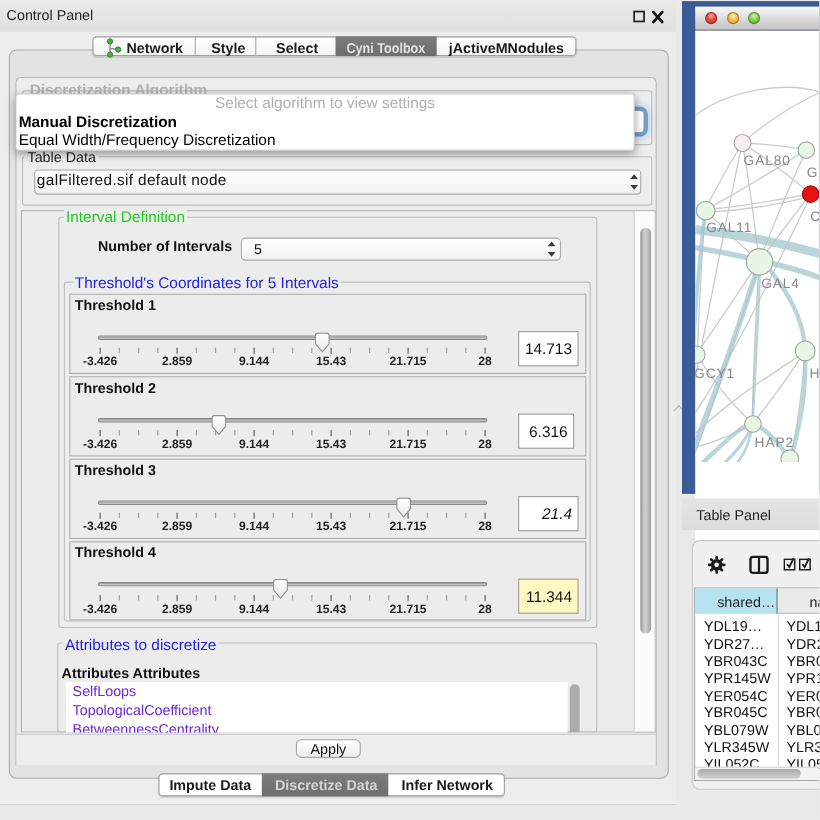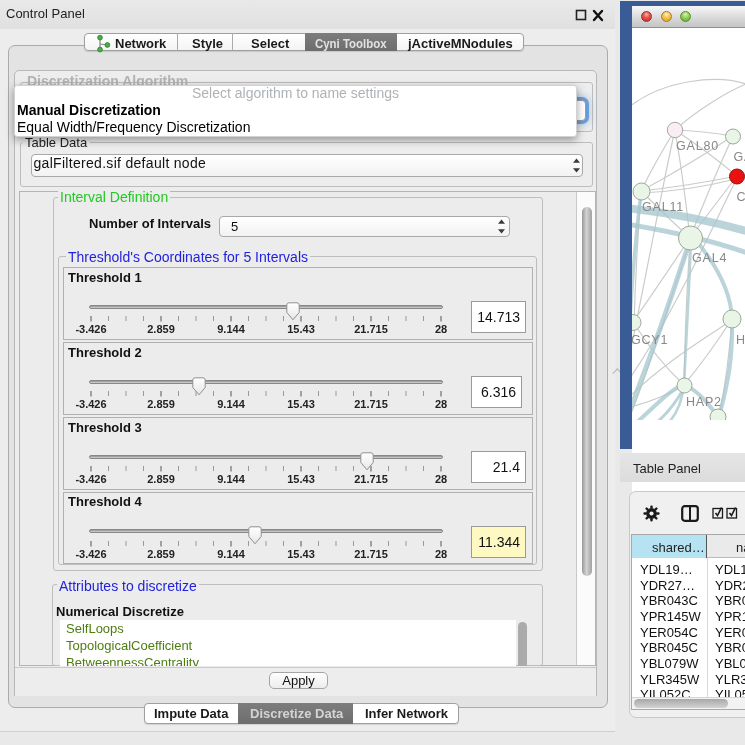--- a/index.html
+++ b/index.html
@@ -196,21 +196,21 @@
     <svg class="abs" style="left:360.49398587157134px;top:451.5px;" width="14" height="19" viewBox="0 0 14 19">
     <path d="M3 0.8 L11 0.8 Q13.2 0.8 13.2 3 L13.2 10.5 L7 17.8 L0.8 10.5 L0.8 3 Q0.8 0.8 3 0.8 Z" fill="url(#g3)" stroke="#8f8f8f" stroke-width="1"></path>
     <defs>
         <linearGradient id="g3" x1="0" y1="0" x2="0" y2="1">
           <stop offset="0" stop-color="#ffffff"></stop>
           <stop offset="0.55" stop-color="#f2f2f2"></stop>
           <stop offset="1" stop-color="#e4e4e4"></stop>
         </linearGradient>
       </defs>
   </svg>
-    <div class="abs" style="left:471px;top:451px;width:55px;height:32px;background:#fff;border:1px solid #9a9a9a;font-size:14px;color:#111;text-align:right;line-height:30px;padding-right:5px;">21.4</div>
+    <div class="abs" style="left:471px;top:451px;width:55px;height:32px;background:#fff;border:1px solid #9a9a9a;font-size:14px;color:#111;text-align:right;line-height:30px;padding-right:5px;font-style:italic;">21.4</div>
     <div class="abs" style="left:63px;top:491.5px;width:470px;height:72.5px;border:1px solid #b0b0b0;"></div>
     <div class="abs" style="left:68px;top:494px;font-size:13px;font-weight:bold;color:#111;">Threshold 4</div>
     <div class="abs" style="left:89px;top:529px;width:354px;height:4px;border-radius:2px;background:linear-gradient(#8e8e8e,#d9d9d9);border:0.5px solid #888;"></div>
     <svg class="abs" style="left:63px;top:540.5px;" width="470" height="6" viewBox="0 0 470 6">
       <line x1="28" y1="0" x2="28" y2="5.5" stroke="#555" stroke-width="1"></line>
       <line x1="45.5" y1="0" x2="45.5" y2="5" stroke="#999" stroke-width="1"></line>
       <line x1="63" y1="0" x2="63" y2="5" stroke="#999" stroke-width="1"></line>
       <line x1="80.5" y1="0" x2="80.5" y2="5" stroke="#999" stroke-width="1"></line>
       <line x1="98" y1="0" x2="98" y2="5.5" stroke="#555" stroke-width="1"></line>
       <line x1="115.5" y1="0" x2="115.5" y2="5" stroke="#999" stroke-width="1"></line>
@@ -244,23 +244,23 @@
           <stop offset="0.55" stop-color="#f2f2f2"></stop>
           <stop offset="1" stop-color="#e4e4e4"></stop>
         </linearGradient>
       </defs>
   </svg>
     <div class="abs" style="left:471px;top:525.5px;width:55px;height:32px;background:#fef9c3;border:1px solid #9a9a9a;font-size:14px;color:#111;text-align:right;line-height:30px;padding-right:5px;">11.344</div>
   </div>
 
 <div class="abs" style="left:52px;top:584px;width:491px;height:82px;border:1px solid #bdbdbd;border-radius:3px;"></div>
 <div class="abs" style="left:57px;top:577.5px;font-size:14px;color:#2222dd;background:#ececec;padding:0 2px;">Attributes to discretize</div>
-<div class="abs" style="left:56px;top:604px;font-size:13px;font-weight:bold;color:#111;">Numerical Discretize</div>
+<div class="abs" style="left:56px;top:604px;font-size:13px;font-weight:bold;color:#111;">Attributes Attributes</div>
 <div class="abs" style="left:60px;top:620px;width:456px;height:46px;background:#fff;"></div>
-<div class="abs" style="left:66px;top:619.5px;font-size:13px;color:#4d7c0f;line-height:17px;">SelfLoops<br>TopologicalCoefficient<br>BetweennessCentrality</div>
+<div class="abs" style="left:66px;top:619.5px;font-size:13px;color:#6d28d9;line-height:17px;">SelfLoops<br>TopologicalCoefficient<br>BetweennessCentrality</div>
 <div class="abs" style="left:518px;top:622px;width:9px;height:44px;background:#ababab;border-radius:5px 5px 0 0;"></div>
 
 <div class="abs" style="left:15px;top:666px;width:562px;height:2px;background:#ececec;"></div>
 
 <div class="abs" style="left:15px;top:667px;width:581px;height:29px;background:#ededed;border-top:1px solid #c9c9c9;"></div>
 <div class="abs" style="left:269px;top:672px;width:59px;height:17px;background:linear-gradient(#ffffff,#ececec);border:1px solid #a5a5a5;border-radius:5px;text-align:center;font-size:13px;color:#111;line-height:15px;">Apply</div>
 
 <div class="abs" style="left:144px;top:703px;width:315px;height:21px;background:#fff;border:1px solid #9f9f9f;border-radius:4px;box-shadow:0 1px 1px rgba(0,0,0,.12);"></div>
 <div class="abs" style="left:238px;top:703px;width:115px;height:21px;background:linear-gradient(#7d7d7d,#6d6d6d);"></div>
 <div class="abs" style="left:154px;top:706px;font-size:13px;font-weight:bold;color:#1a1a1a;">Impute Data</div>
@@ -383,15 +383,15 @@
 <div class="abs" style="left:652px;top:540px;font-size:13px;color:#222;">shared…</div>
 <div class="abs" style="left:736px;top:540px;font-size:13px;color:#222;">name</div>
 <div class="abs" style="left:707px;top:558px;width:1px;height:139px;background:#d8d8d8;"></div>
 <div class="abs" style="left:640px;top:562px;font-size:13px;color:#111;line-height:15.65px;">YDL19…<br>YDR27…<br>YBR043C<br>YPR145W<br>YER054C<br>YBR045C<br>YBL079W<br>YLR345W<br>YIL052C</div>
 <div class="abs" style="left:715px;top:562px;font-size:13px;color:#111;line-height:15.65px;">YDL1…<br>YDR2…<br>YBR04<br>YPR14<br>YER05<br>YBR04<br>YBL07<br>YLR34<br>YIL05</div>
 
 <div class="abs" style="left:632px;top:697px;width:113px;height:12px;background:#f2f2f2;border-top:1px solid #d5d5d5;"></div>
 <div class="abs" style="left:634px;top:698.5px;width:94px;height:9px;border-radius:4.5px;background:linear-gradient(#a8a8a8,#d2d2d2);"></div>
 
 <div class="abs" style="left:14px;top:85px;width:563px;height:52px;background:#fff;border:1px solid #d2d2d2;border-radius:3px;box-shadow:0 3px 8px rgba(0,0,0,.38);"></div>
-<div class="abs" style="left:14px;top:85px;width:563px;height:17px;line-height:17px;font-size:14px;color:#aeb2b6;text-align:center;">Select algorithm to name settings</div>
+<div class="abs" style="left:14px;top:85px;width:563px;height:17px;line-height:17px;font-size:14px;color:#aeb2b6;text-align:center;">Select algorithm to view settings</div>
 <div class="abs" style="left:17px;top:101.5px;font-size:14px;font-weight:bold;color:#000;">Manual Discretization</div>
 <div class="abs" style="left:17px;top:119px;font-size:14px;color:#000;">Equal Width/Frequency Discretization</div>
 
 </body></html>

